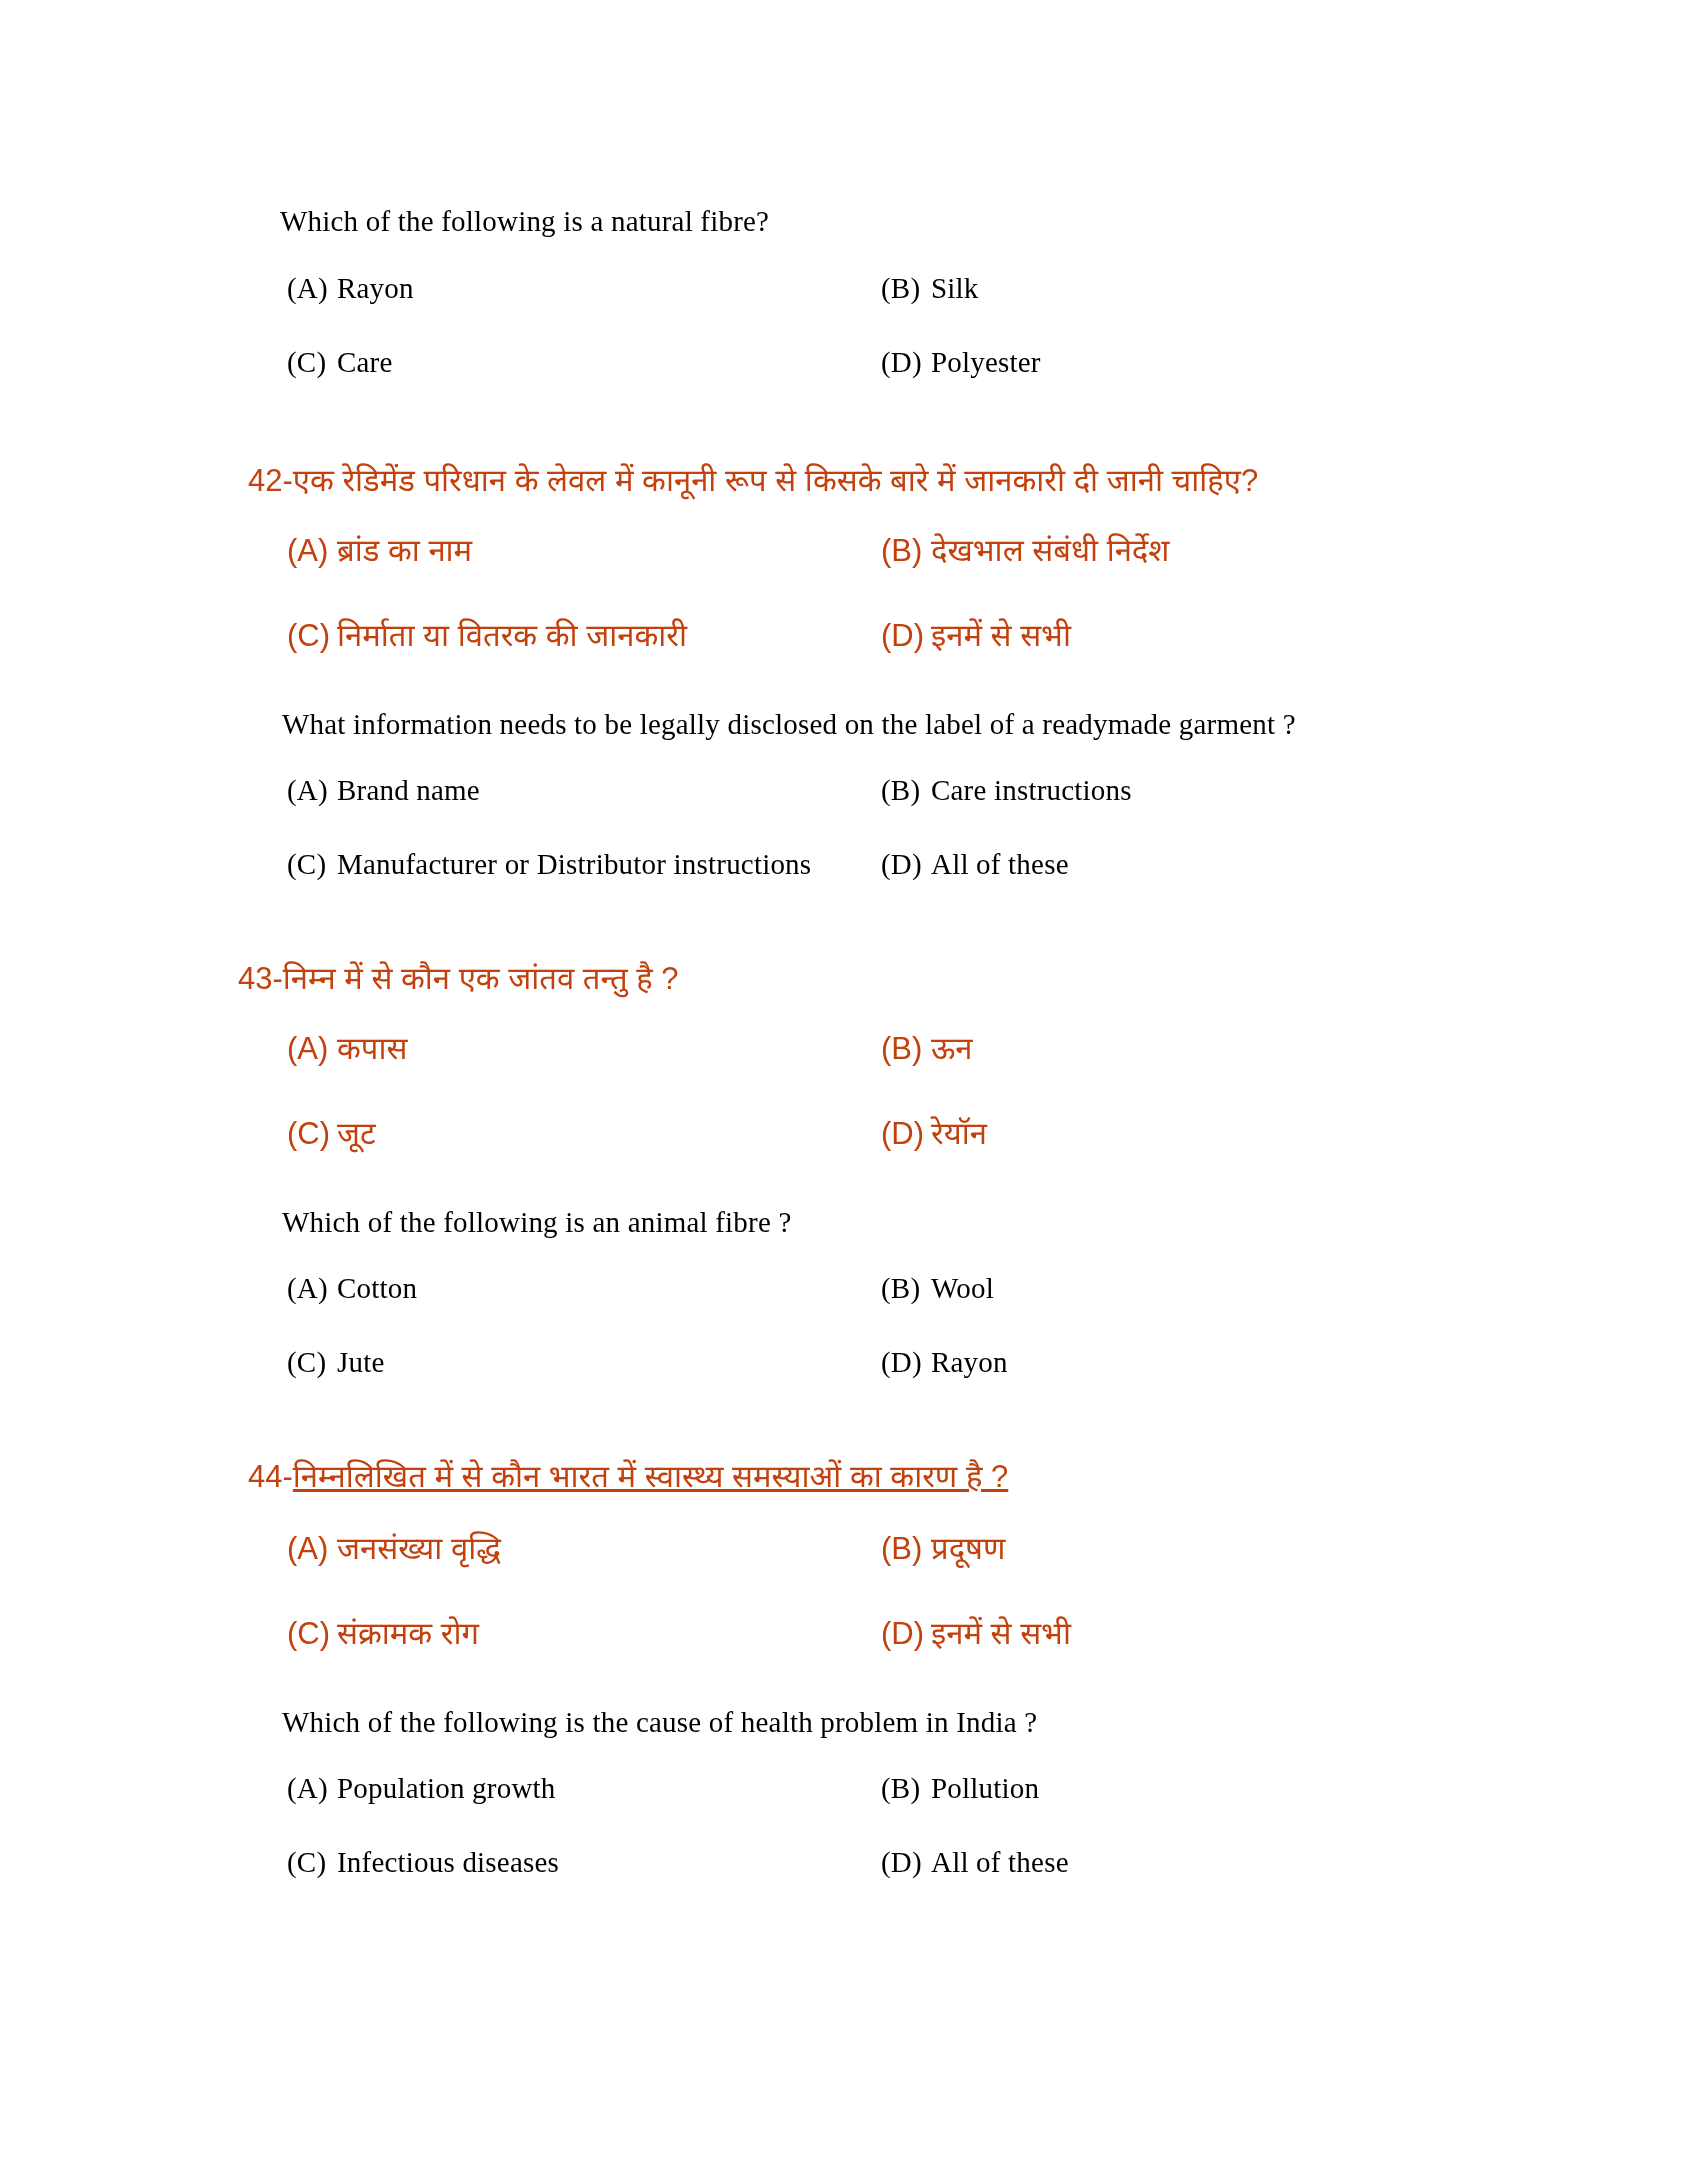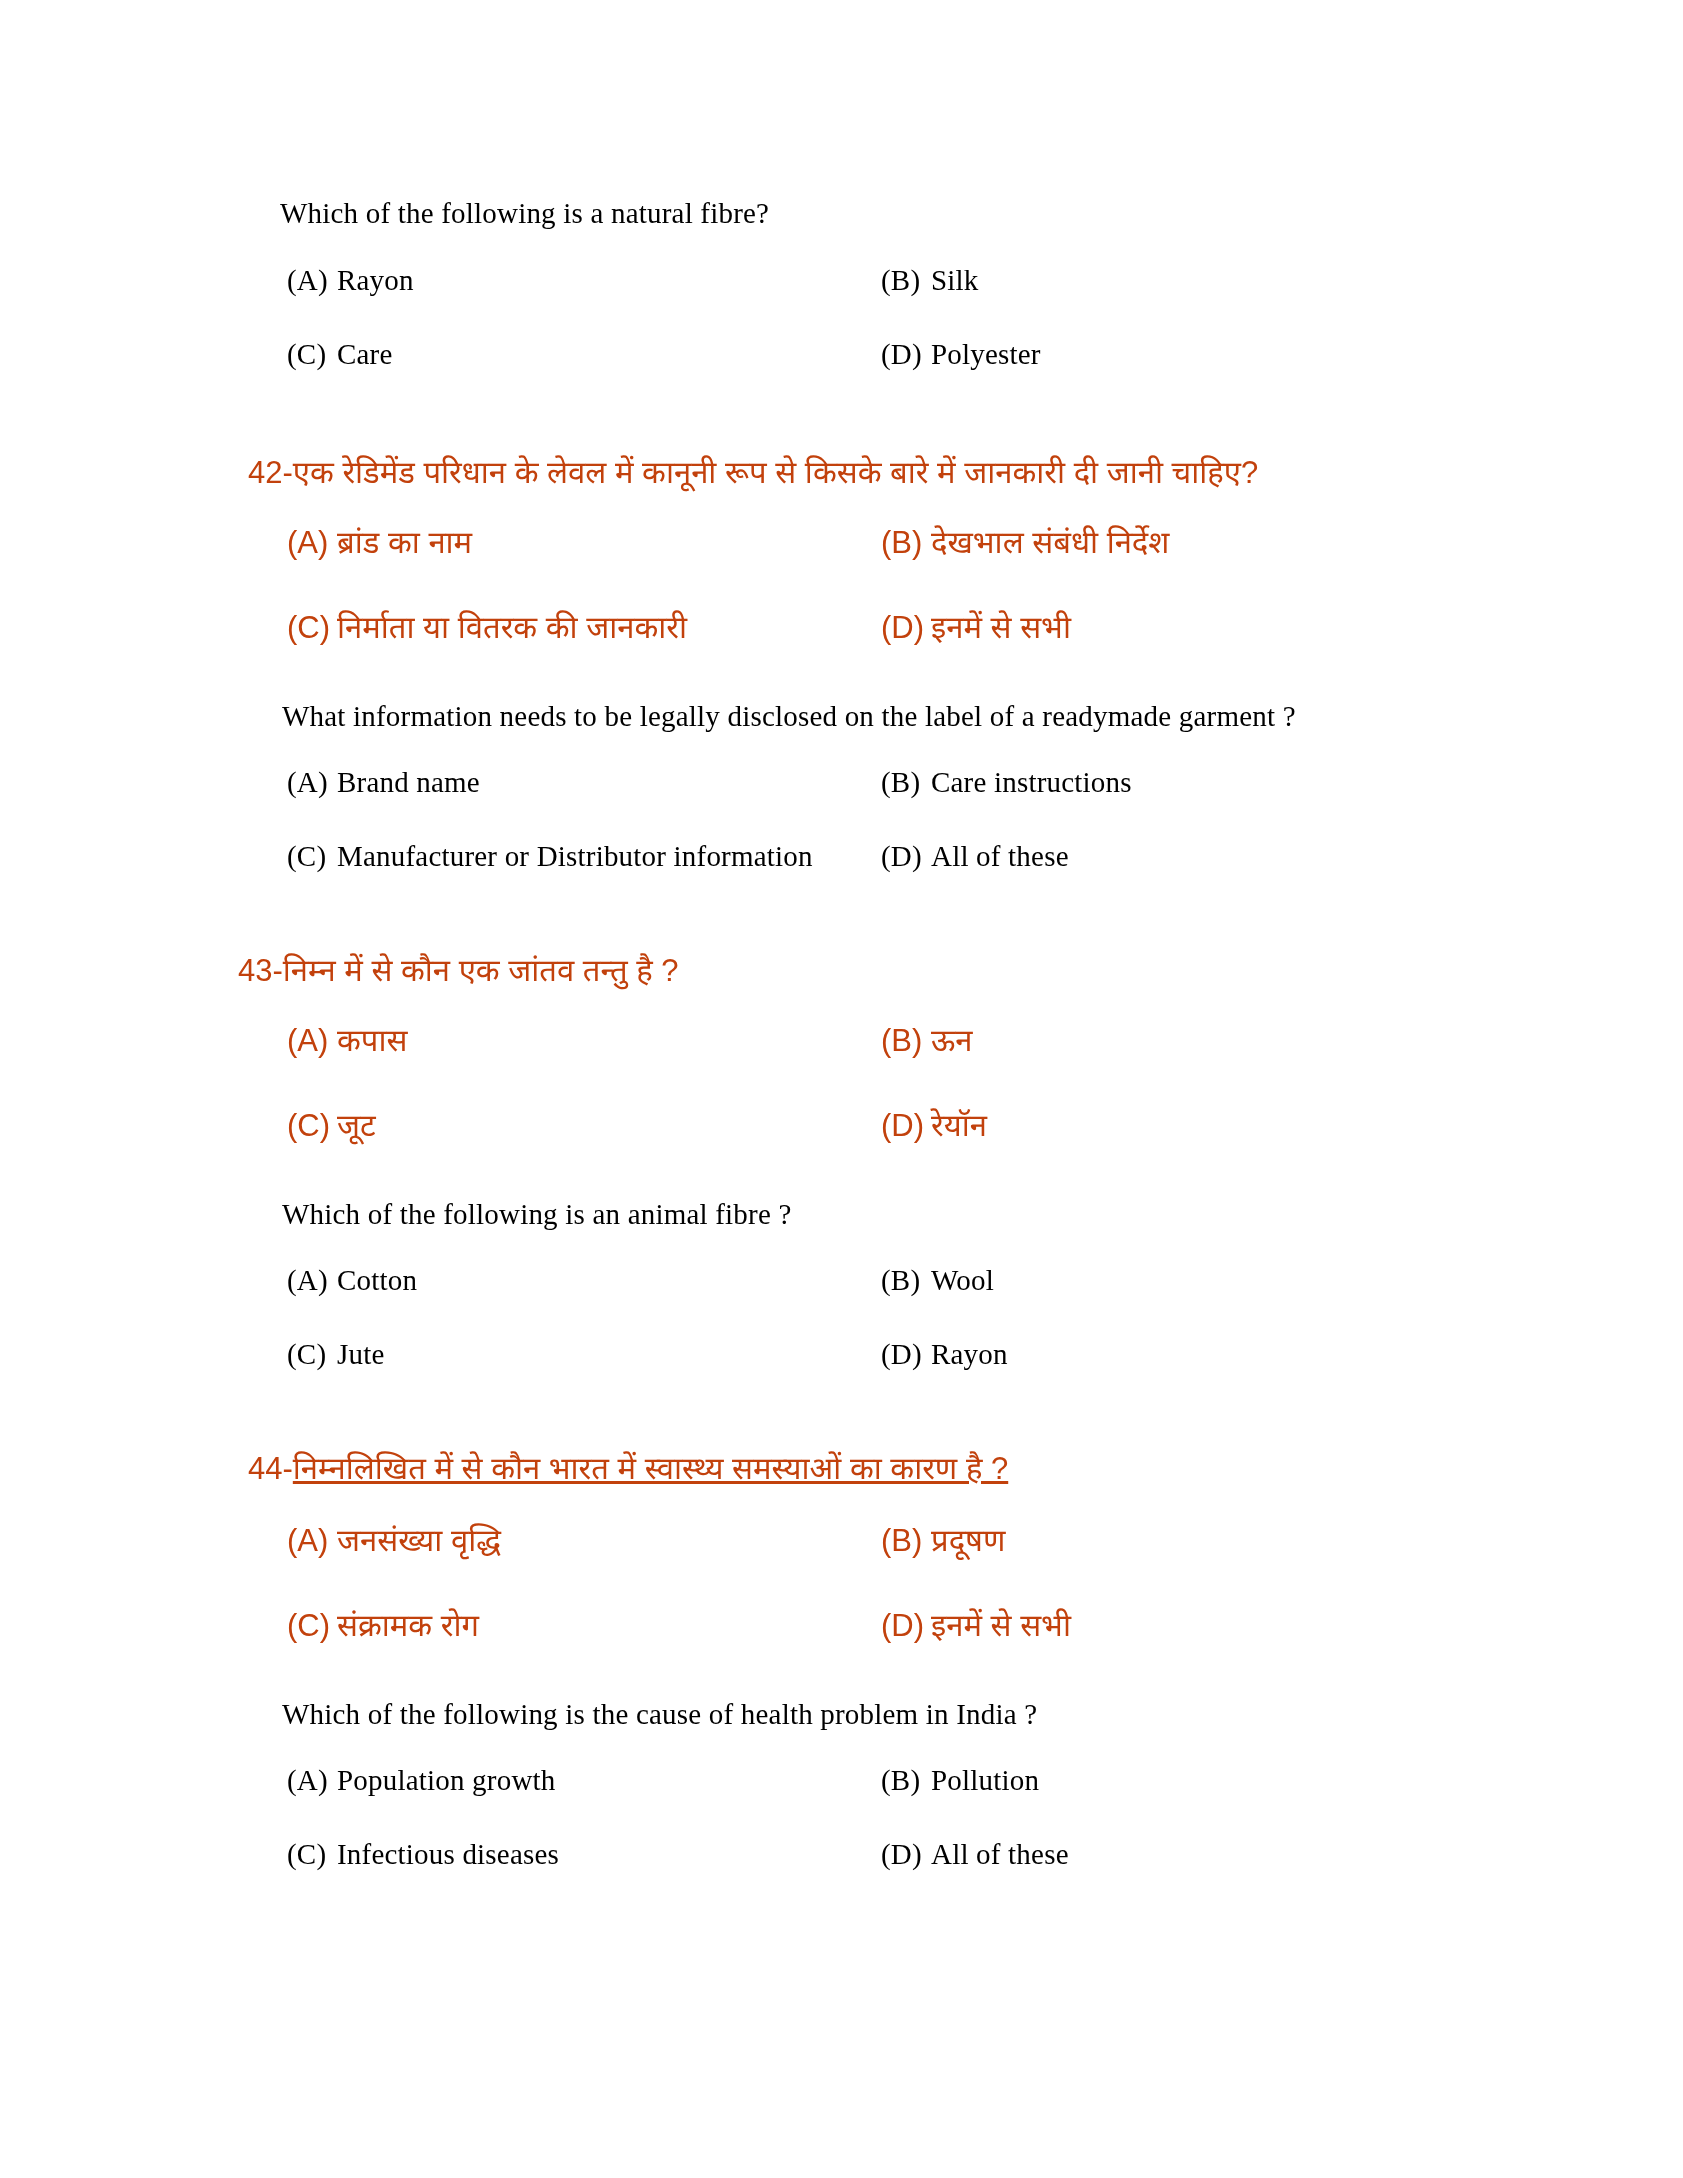--- a/index.html
+++ b/index.html
@@ -6,21 +6,21 @@
   html, body {
     margin: 0;
     padding: 0;
     background: #ffffff;
   }
   .page {
     position: relative;
     width: 1683px;
     height: 1995px;
     background: #ffffff;
-    margin: 4px auto;
+    margin: 12px auto;
     overflow: hidden;
     box-sizing: border-box;
   }
   .content {
     position: absolute;
     left: 0;
     top: 0;
     width: 1683px;
   }
 
@@ -152,21 +152,21 @@
       <div class="opt">
         <span class="opt-label">(A)</span>
         <span class="opt-text">Brand name</span>
       </div>
       <div class="opt">
         <span class="opt-label">(B)</span>
         <span class="opt-text">Care instructions</span>
       </div>
       <div class="opt">
         <span class="opt-label">(C)</span>
-        <span class="opt-text">Manufacturer or Distributor information</span>
+        <span class="opt-text">Manufacturer or Distributor instructions</span>
       </div>
       <div class="opt">
         <span class="opt-label">(D)</span>
         <span class="opt-text">All of these</span>
       </div>
     </div>
 
     <div class="abs q-hi question-line" style="left:238px; top:945px;">
       <span class="qnum">43-</span><span>निम्न में से कौन एक जांतव तन्तु है ?</span>
     </div>

